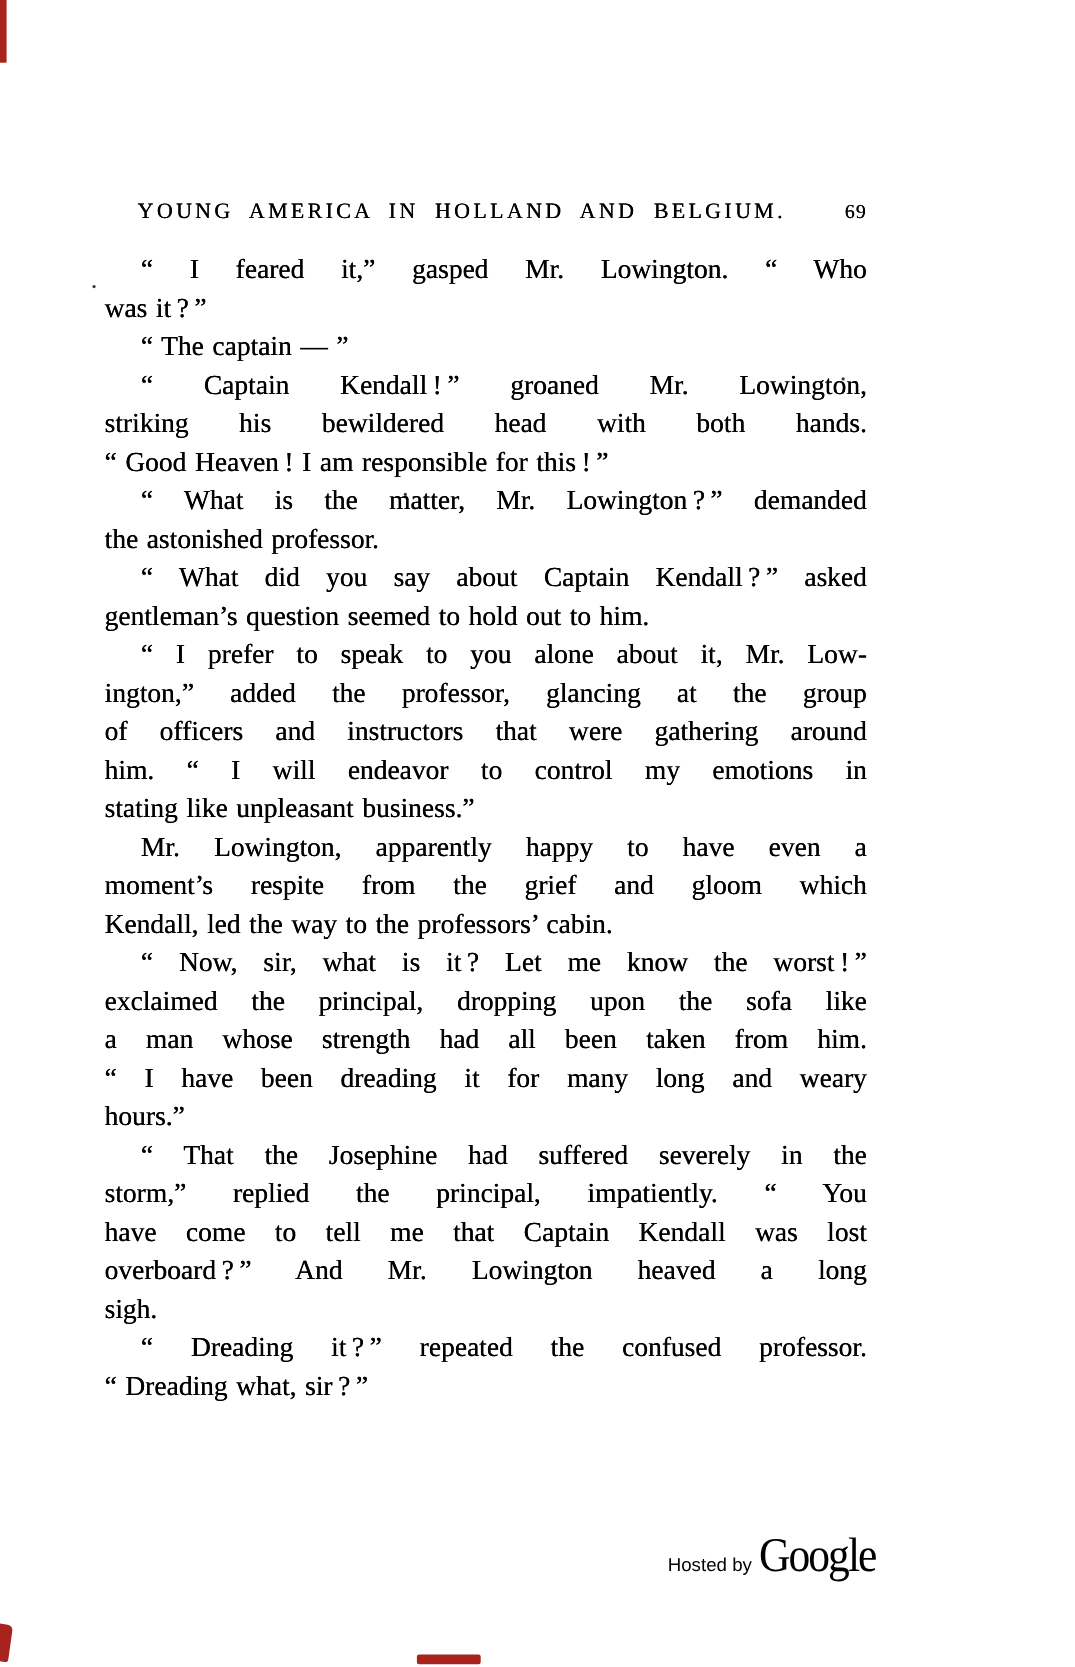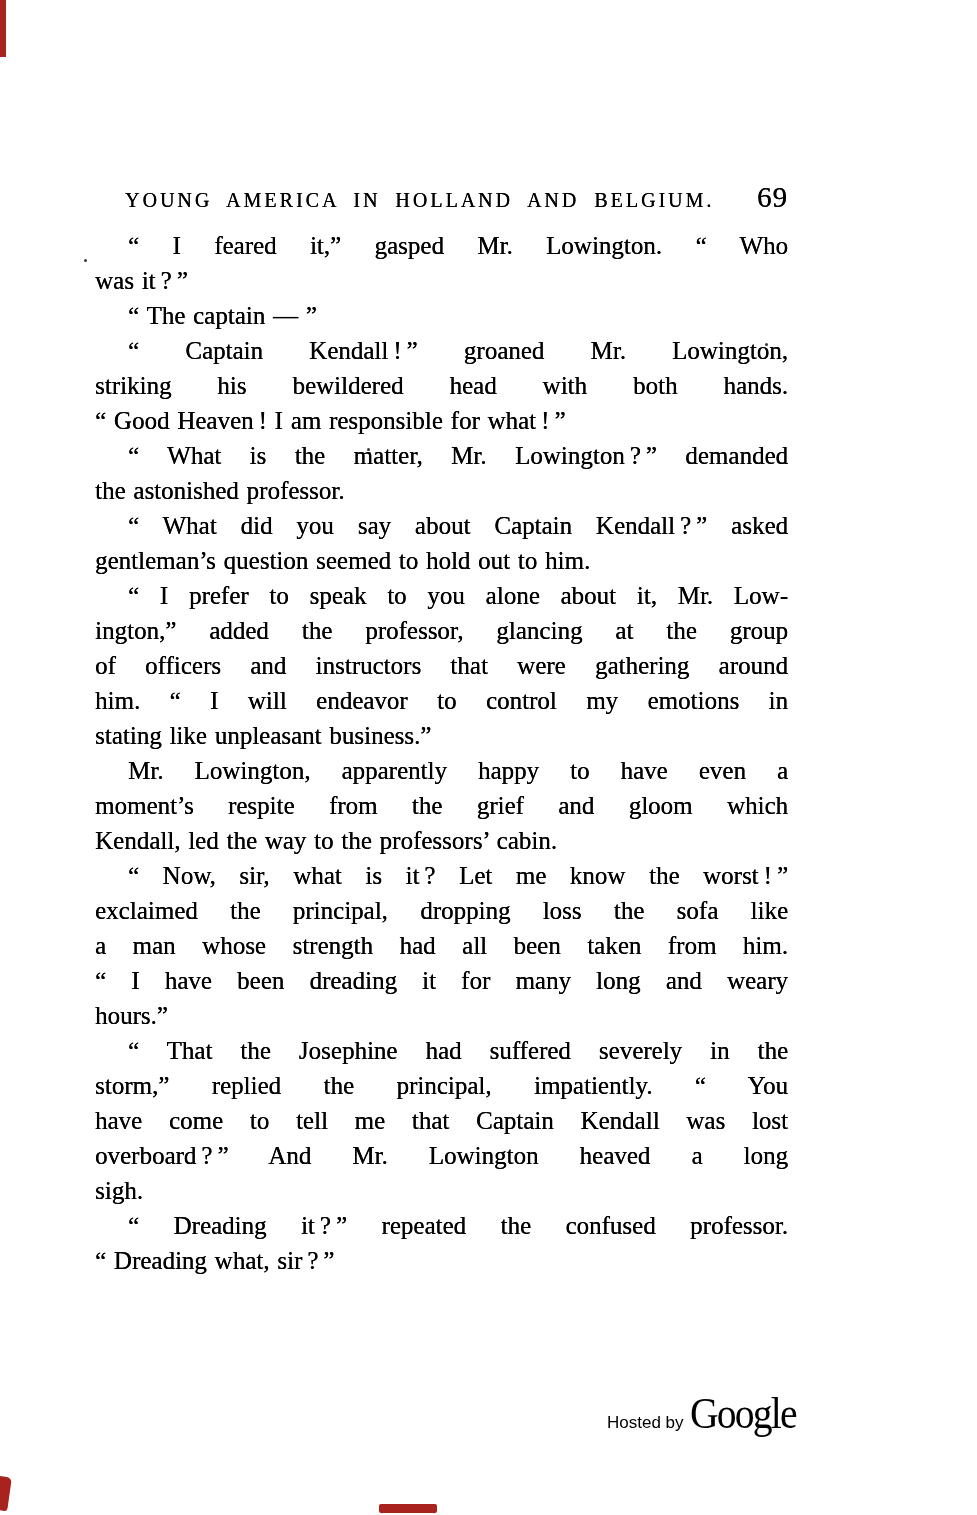--- a/index.html
+++ b/index.html
@@ -31,21 +31,21 @@
   }
   .header-title {
     margin-left: 30px;
     font-size: 20px;
     letter-spacing: 3px;
     word-spacing: 7px;
     white-space: nowrap;
     text-shadow: 0.25px 0 0 currentColor;
   }
   .page-number {
-    font-size: 29px;
+    font-size: 18px;
     letter-spacing: 1px;
     text-shadow: 0.25px 0 0 currentColor;
   }
 
   
   .page-body {
     position: absolute;
     left: 95px; top: 228px;
     width: 693px;
   }
@@ -110,21 +110,21 @@
       <div class="para">
         <div class="line indent just">“ I feared it,” gasped Mr. Lowington. “ Who</div>
         <div class="line">was it ? ”</div>
       </div>
       <div class="para">
         <div class="line indent">“ The captain — ”</div>
       </div>
       <div class="para">
         <div class="line indent just">“ Captain Kendall ! ” groaned Mr. Lowington,</div>
         <div class="line just">striking his bewildered head with both hands.</div>
-        <div class="line">“ Good Heaven ! I am responsible for what ! ”</div>
+        <div class="line">“ Good Heaven ! I am responsible for this ! ”</div>
       </div>
       <div class="para">
         <div class="line indent just">“ What is the matter, Mr. Lowington ? ” demanded</div>
         <div class="line">the astonished professor.</div>
       </div>
       <div class="para">
         <div class="line indent just">“ What did you say about Captain Kendall ? ” asked</div>
         <div class="line">gentleman’s question seemed to hold out to him.</div>
       </div>
       <div class="para">
@@ -134,21 +134,21 @@
         <div class="line just">him. “ I will endeavor to control my emotions in</div>
         <div class="line">stating like unpleasant business.”</div>
       </div>
       <div class="para">
         <div class="line indent just">Mr. Lowington, apparently happy to have even a</div>
         <div class="line just">moment’s respite from the grief and gloom which</div>
         <div class="line">Kendall, led the way to the professors’ cabin.</div>
       </div>
       <div class="para">
         <div class="line indent just">“ Now, sir, what is it ? Let me know the worst ! ”</div>
-        <div class="line just">exclaimed the principal, dropping loss the sofa like</div>
+        <div class="line just">exclaimed the principal, dropping upon the sofa like</div>
         <div class="line just">a man whose strength had all been taken from him.</div>
         <div class="line just">“ I have been dreading it for many long and weary</div>
         <div class="line">hours.”</div>
       </div>
       <div class="para">
         <div class="line indent just">“ That the Josephine had suffered severely in the</div>
         <div class="line just">storm,” replied the principal, impatiently. “ You</div>
         <div class="line just">have come to tell me that Captain Kendall was lost</div>
         <div class="line just">overboard ? ” And Mr. Lowington heaved a long</div>
         <div class="line">sigh.</div>

